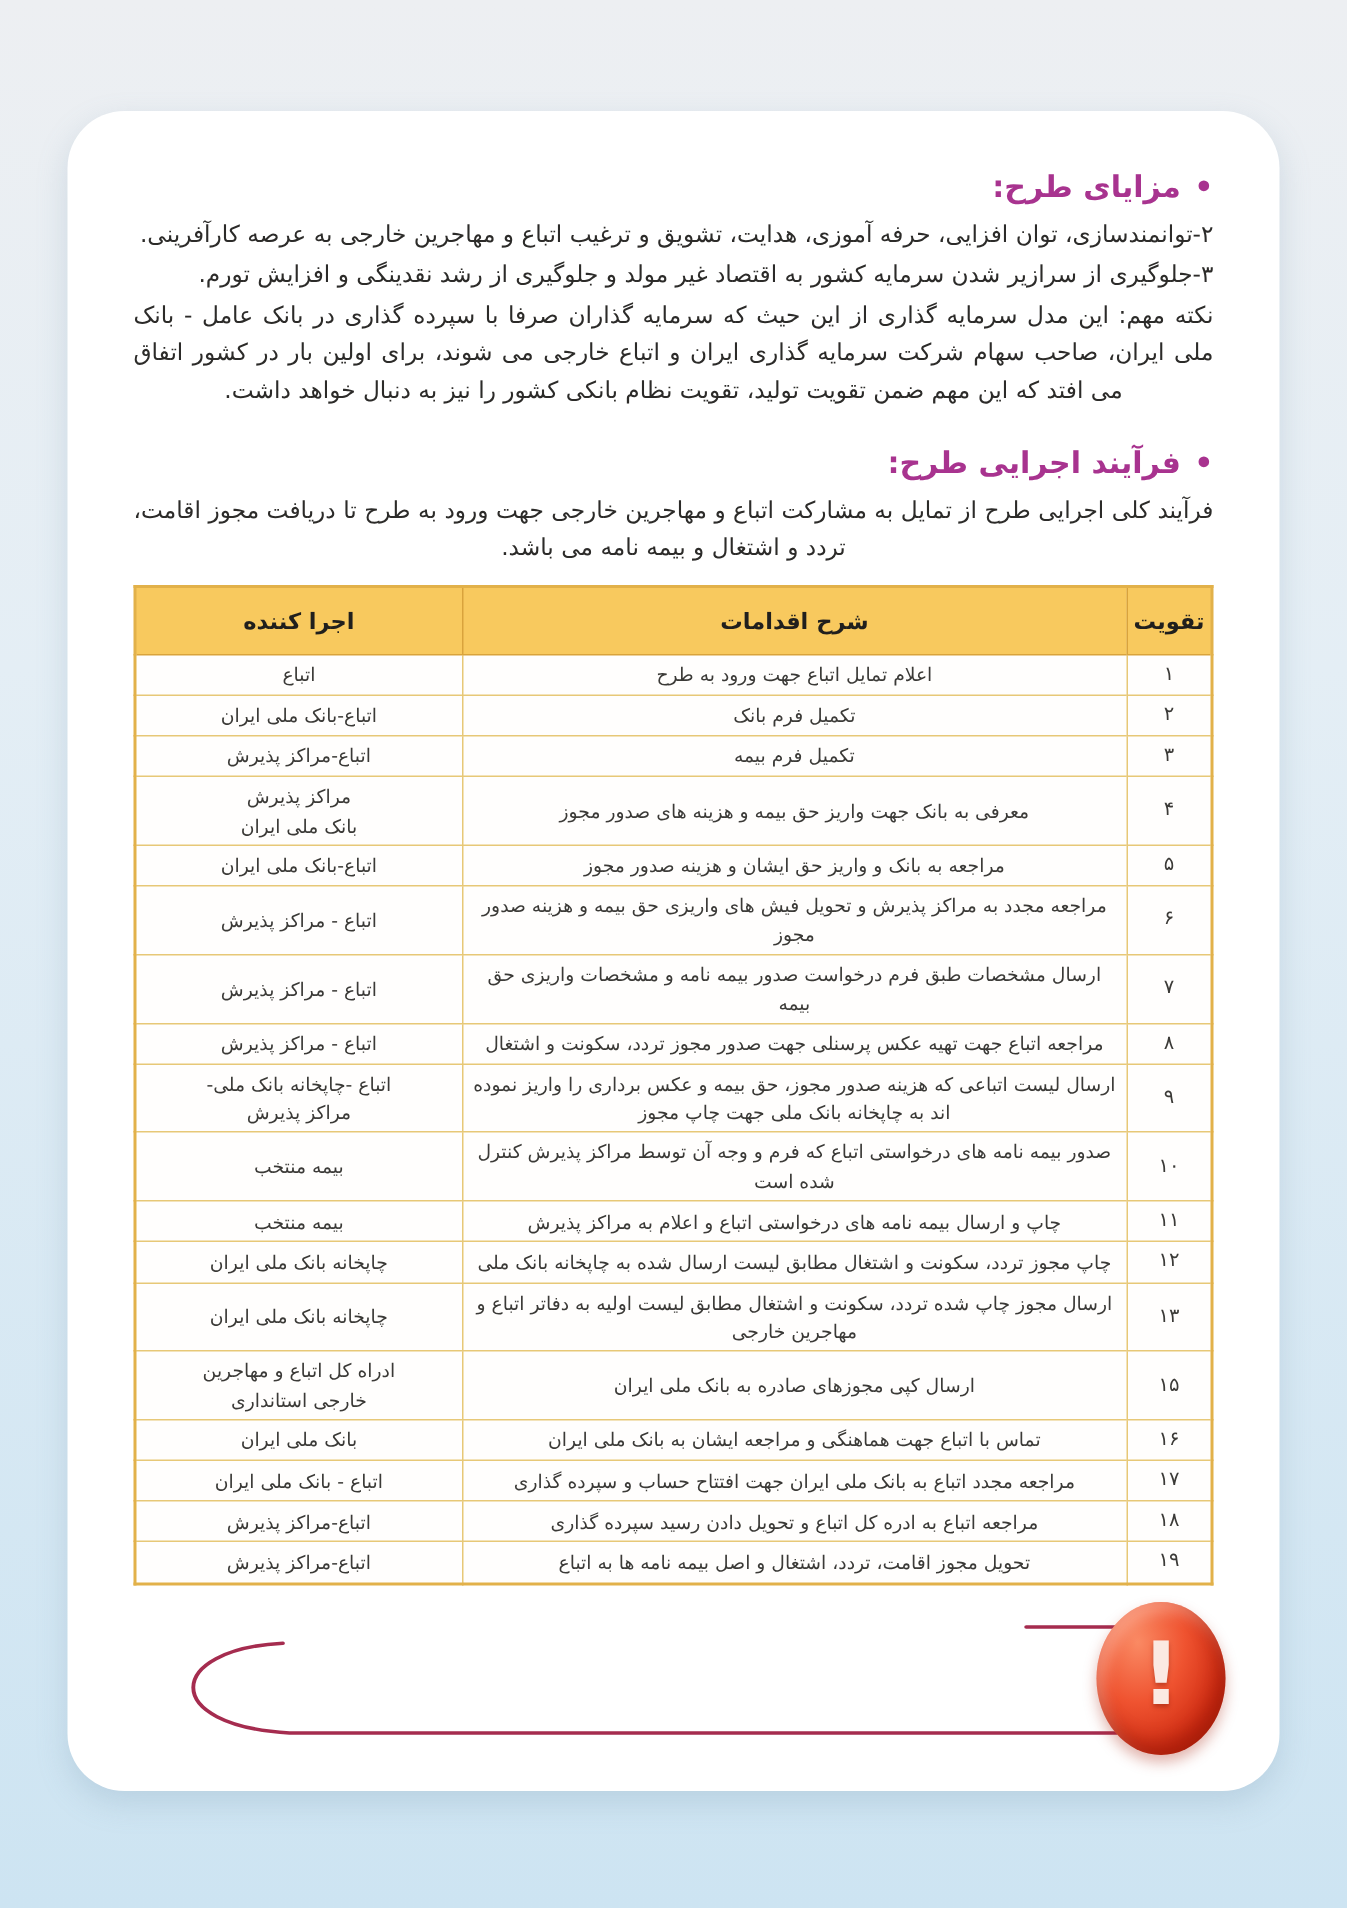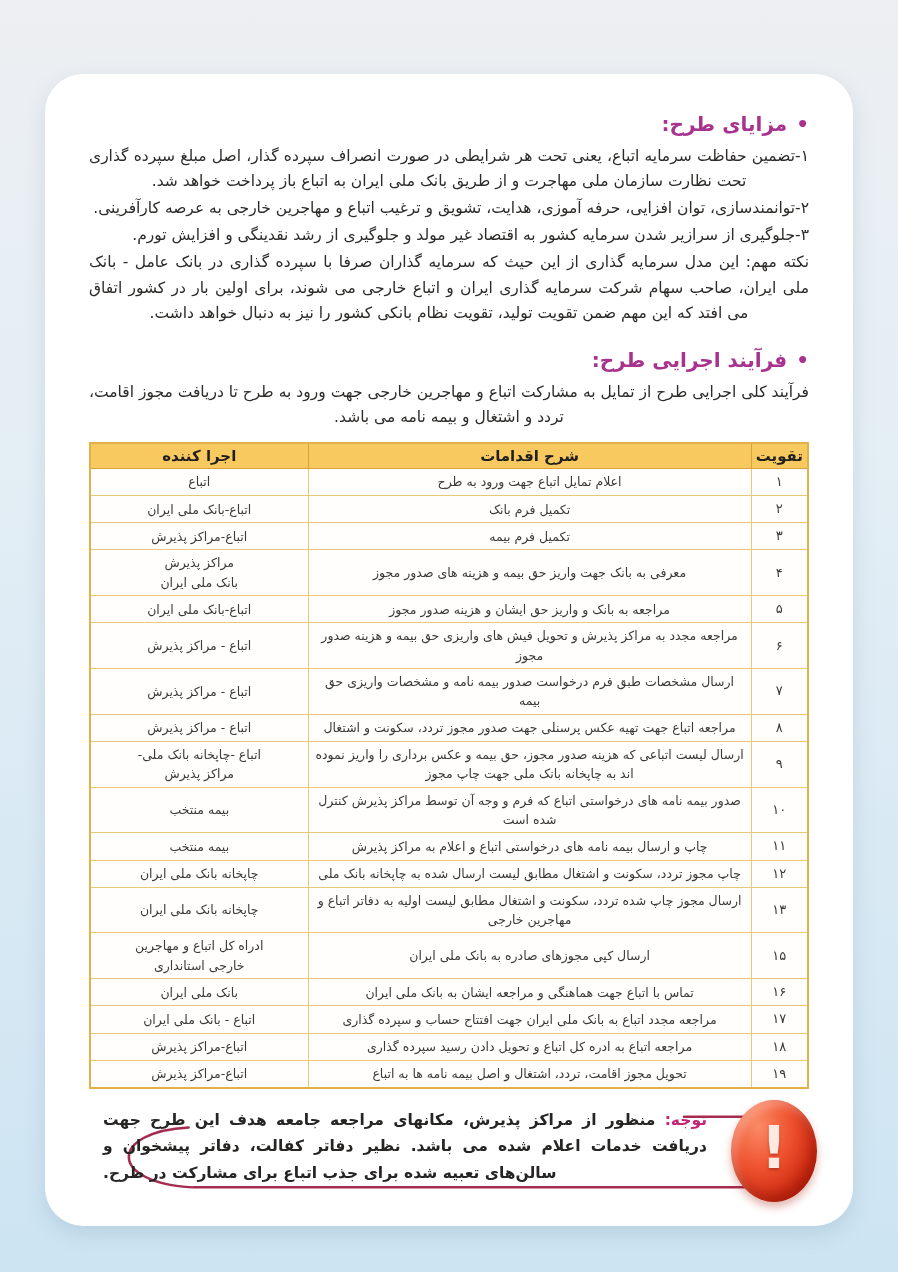--- a/index.html
+++ b/index.html
@@ -25,21 +25,21 @@
     text-align:justify; color:#2c2b29;
   }
   .center-last { text-align-last:center; }
   .note-label { font-weight:normal; }
   .process-table {
     width:100%; border-collapse:collapse; margin-top:12px;
     border:2px solid #e2b14a;
   }
   .process-table th {
     background:#f8c95e; border:1px solid #d9a33c; color:#201f1d;
-    font-size:15px; font-weight:bold; padding:3px 4px;
+    font-size:15px; font-weight:bold; padding:13px 4px;
   }
   .process-table td {
     border:1px solid #e7c877; background:#fffefd; color:#3b3a37;
     font-size:12.5px; padding:3px 6px; text-align:center; line-height:1.55;
   }
   td.num-cell { width:46px; font-size:13px; }
   td.exec-cell { width:218px; white-space:pre-line; }
   .attention { position:relative; margin-top:13px; height:102px; }
   .bubble { position:absolute; top:2px; right:64px; left:4px; bottom:2px; }
   .bubble svg { width:100%; height:100%; }
@@ -65,21 +65,20 @@
 </style>
 </head>
 <body>
 
 <div class="card">
 
   <h2 class="section-heading">
     <span class="bullet">•</span>
     <span>مزایای طرح:</span>
   </h2>
-  <p class="body-text center-last">۱-تضمین حفاظت سرمایه اتباع، یعنی تحت هر شرایطی در صورت انصراف سپرده گذار، اصل مبلغ سپرده گذاری تحت نظارت سازمان ملی مهاجرت و از طریق بانک ملی ایران به اتباع باز پرداخت خواهد شد.</p>
   <p class="body-text">۲-توانمندسازی، توان افزایی، حرفه آموزی، هدایت، تشویق و ترغیب اتباع و مهاجرین خارجی به عرصه کارآفرینی.</p>
   <p class="body-text">۳-جلوگیری از سرازیر شدن سرمایه کشور به اقتصاد غیر مولد و جلوگیری از رشد نقدینگی و افزایش تورم.</p>
   <p class="body-text center-last"><span class="note-label">نکته مهم:</span> <span>این مدل سرمایه گذاری از این حیث که سرمایه گذاران صرفا با سپرده گذاری در بانک عامل - بانک ملی ایران، صاحب سهام شرکت سرمایه گذاری ایران و اتباع خارجی می شوند، برای اولین بار در کشور اتفاق می افتد که این مهم ضمن تقویت تولید، تقویت نظام بانکی کشور را نیز به دنبال خواهد داشت.</span></p>
 
   <h2 class="section-heading" style="margin-top:22px;">
     <span class="bullet">•</span>
     <span>فرآیند اجرایی طرح:</span>
   </h2>
   <p class="body-text center-last">فرآیند کلی اجرایی طرح از تمایل به مشارکت اتباع و مهاجرین خارجی جهت ورود به طرح تا دریافت مجوز اقامت، تردد و اشتغال و بیمه نامه می باشد.</p>
 
@@ -207,19 +206,18 @@
       </tbody>
   </table>
 
   <div class="attention">
     <div class="bubble">
       <svg viewBox="0 0 600 100" preserveAspectRatio="none" aria-hidden="true">
         <path d="M600 13 H544" stroke="#a52c4f" stroke-width="2.4" fill="none" stroke-linecap="round"></path>
         <path d="M88 24 C16 28 12 80 92 85 L600 85" stroke="#a52c4f" stroke-width="2.4" fill="none" stroke-linecap="round"></path>
       </svg>
     </div>
-    <div class="attention-text"><span class="attention-label">توجه:</span> <span>منظور از مراکز پذیرش، مکانهای مراجعه جامعه هدف این طرح جهت دریافت خدمات اعلام شده می باشد. نظیر دفاتر کفالت، دفاتر پیشخوان و سالن‌های تعبیه شده برای جذب اتباع برای مشارکت در طرح.</span></div>
     <div class="attention-icon">
       <span class="excl">!</span>
     </div>
   </div>
 
 </div>
 
 </body></html>

